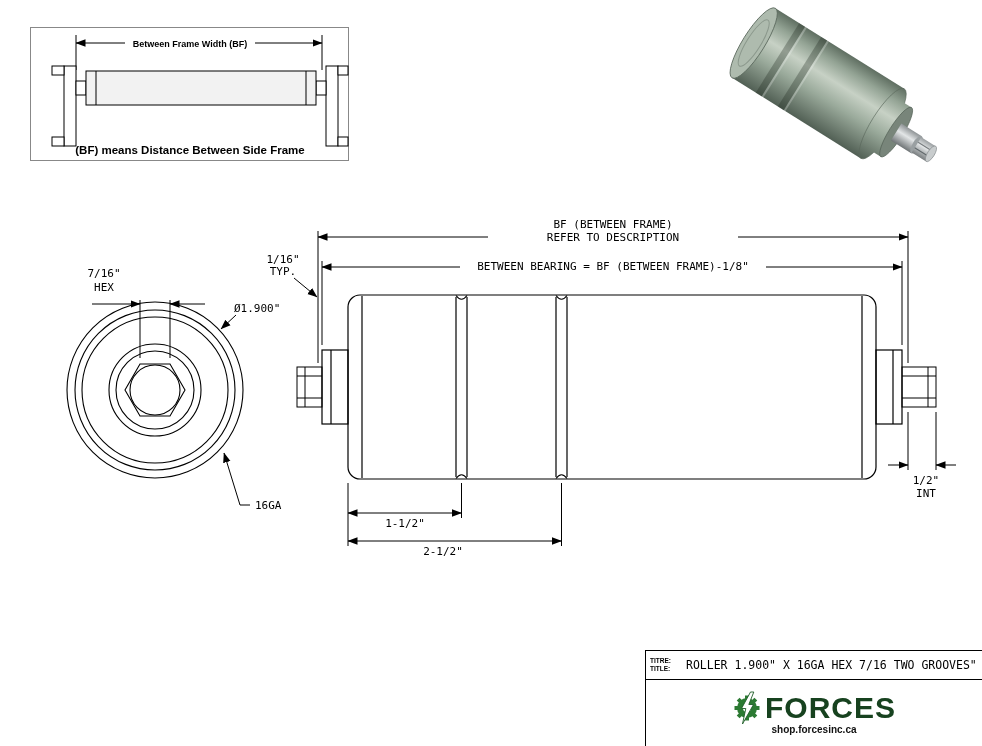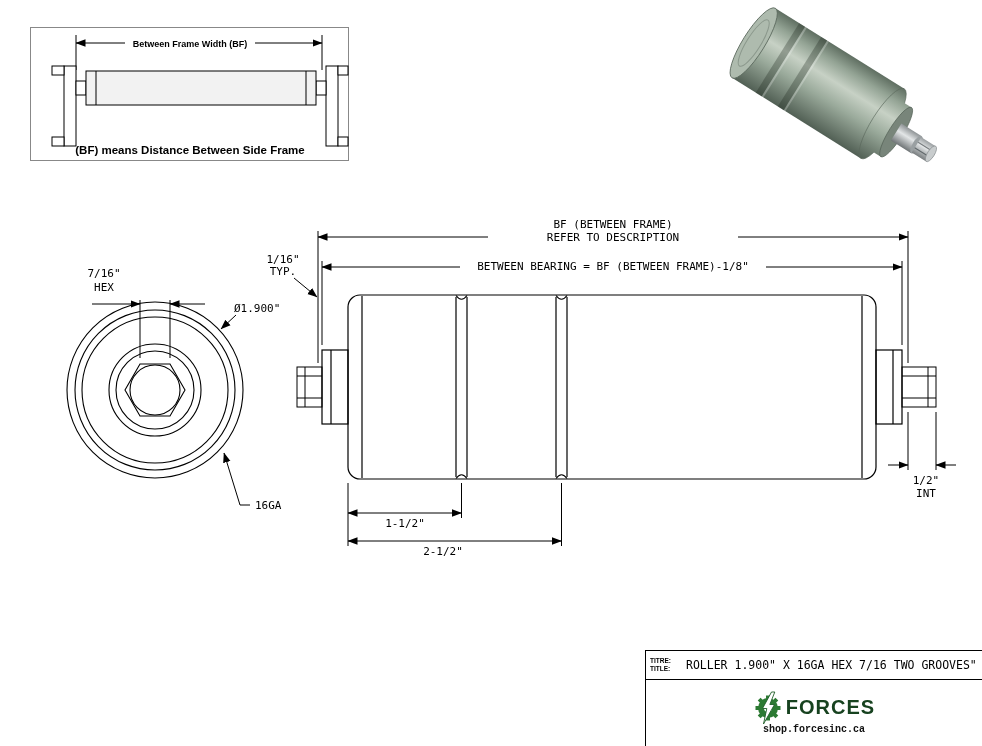--- a/index.html
+++ b/index.html
@@ -12,23 +12,23 @@
   
   .tb{position:absolute;left:645px;top:650px;right:0;bottom:0;background:#fff;
       border-top:1.5px solid #000;border-left:1.5px solid #000;}
   .tb-row1{display:flex;align-items:center;height:28px;border-bottom:1.5px solid #000;overflow:hidden;}
   .tb-labels{width:36px;padding-left:4px;font:600 6.5px "Liberation Sans",sans-serif;
              line-height:8px;color:#000;flex:none;}
   .tb-title{font-family:"DejaVu Sans Mono",monospace;font-size:11.5px;color:#000;white-space:nowrap;}
   .tb-row2{display:flex;flex-direction:column;align-items:center;justify-content:center;
            height:calc(100% - 30px);}
   .tb-logo-line{display:flex;align-items:center;gap:3px;}
-  .tb-brand{font-family:"Liberation Sans",sans-serif;font-weight:bold;font-size:20px;
+  .tb-brand{font-family:"Liberation Sans",sans-serif;font-weight:bold;font-size:30px;
             letter-spacing:1px;color:#17421f;}
-  .tb-site{font-family:Liberation Mono, monospace;font-weight:bold;font-size:10px;
+  .tb-site{font-family:Liberation Sans, sans-serif;font-weight:bold;font-size:10px;
            color:#111;margin-top:-1px;}
 </style>
 </head>
 <body>
 
 <div class="sheet">
 
 <svg class="cad" width="982" height="746" viewBox="0 0 982 746">
   <defs>
     <marker id="aE" viewBox="0 0 10 10" refX="9.5" refY="5" markerWidth="10" markerHeight="10" orient="auto">

